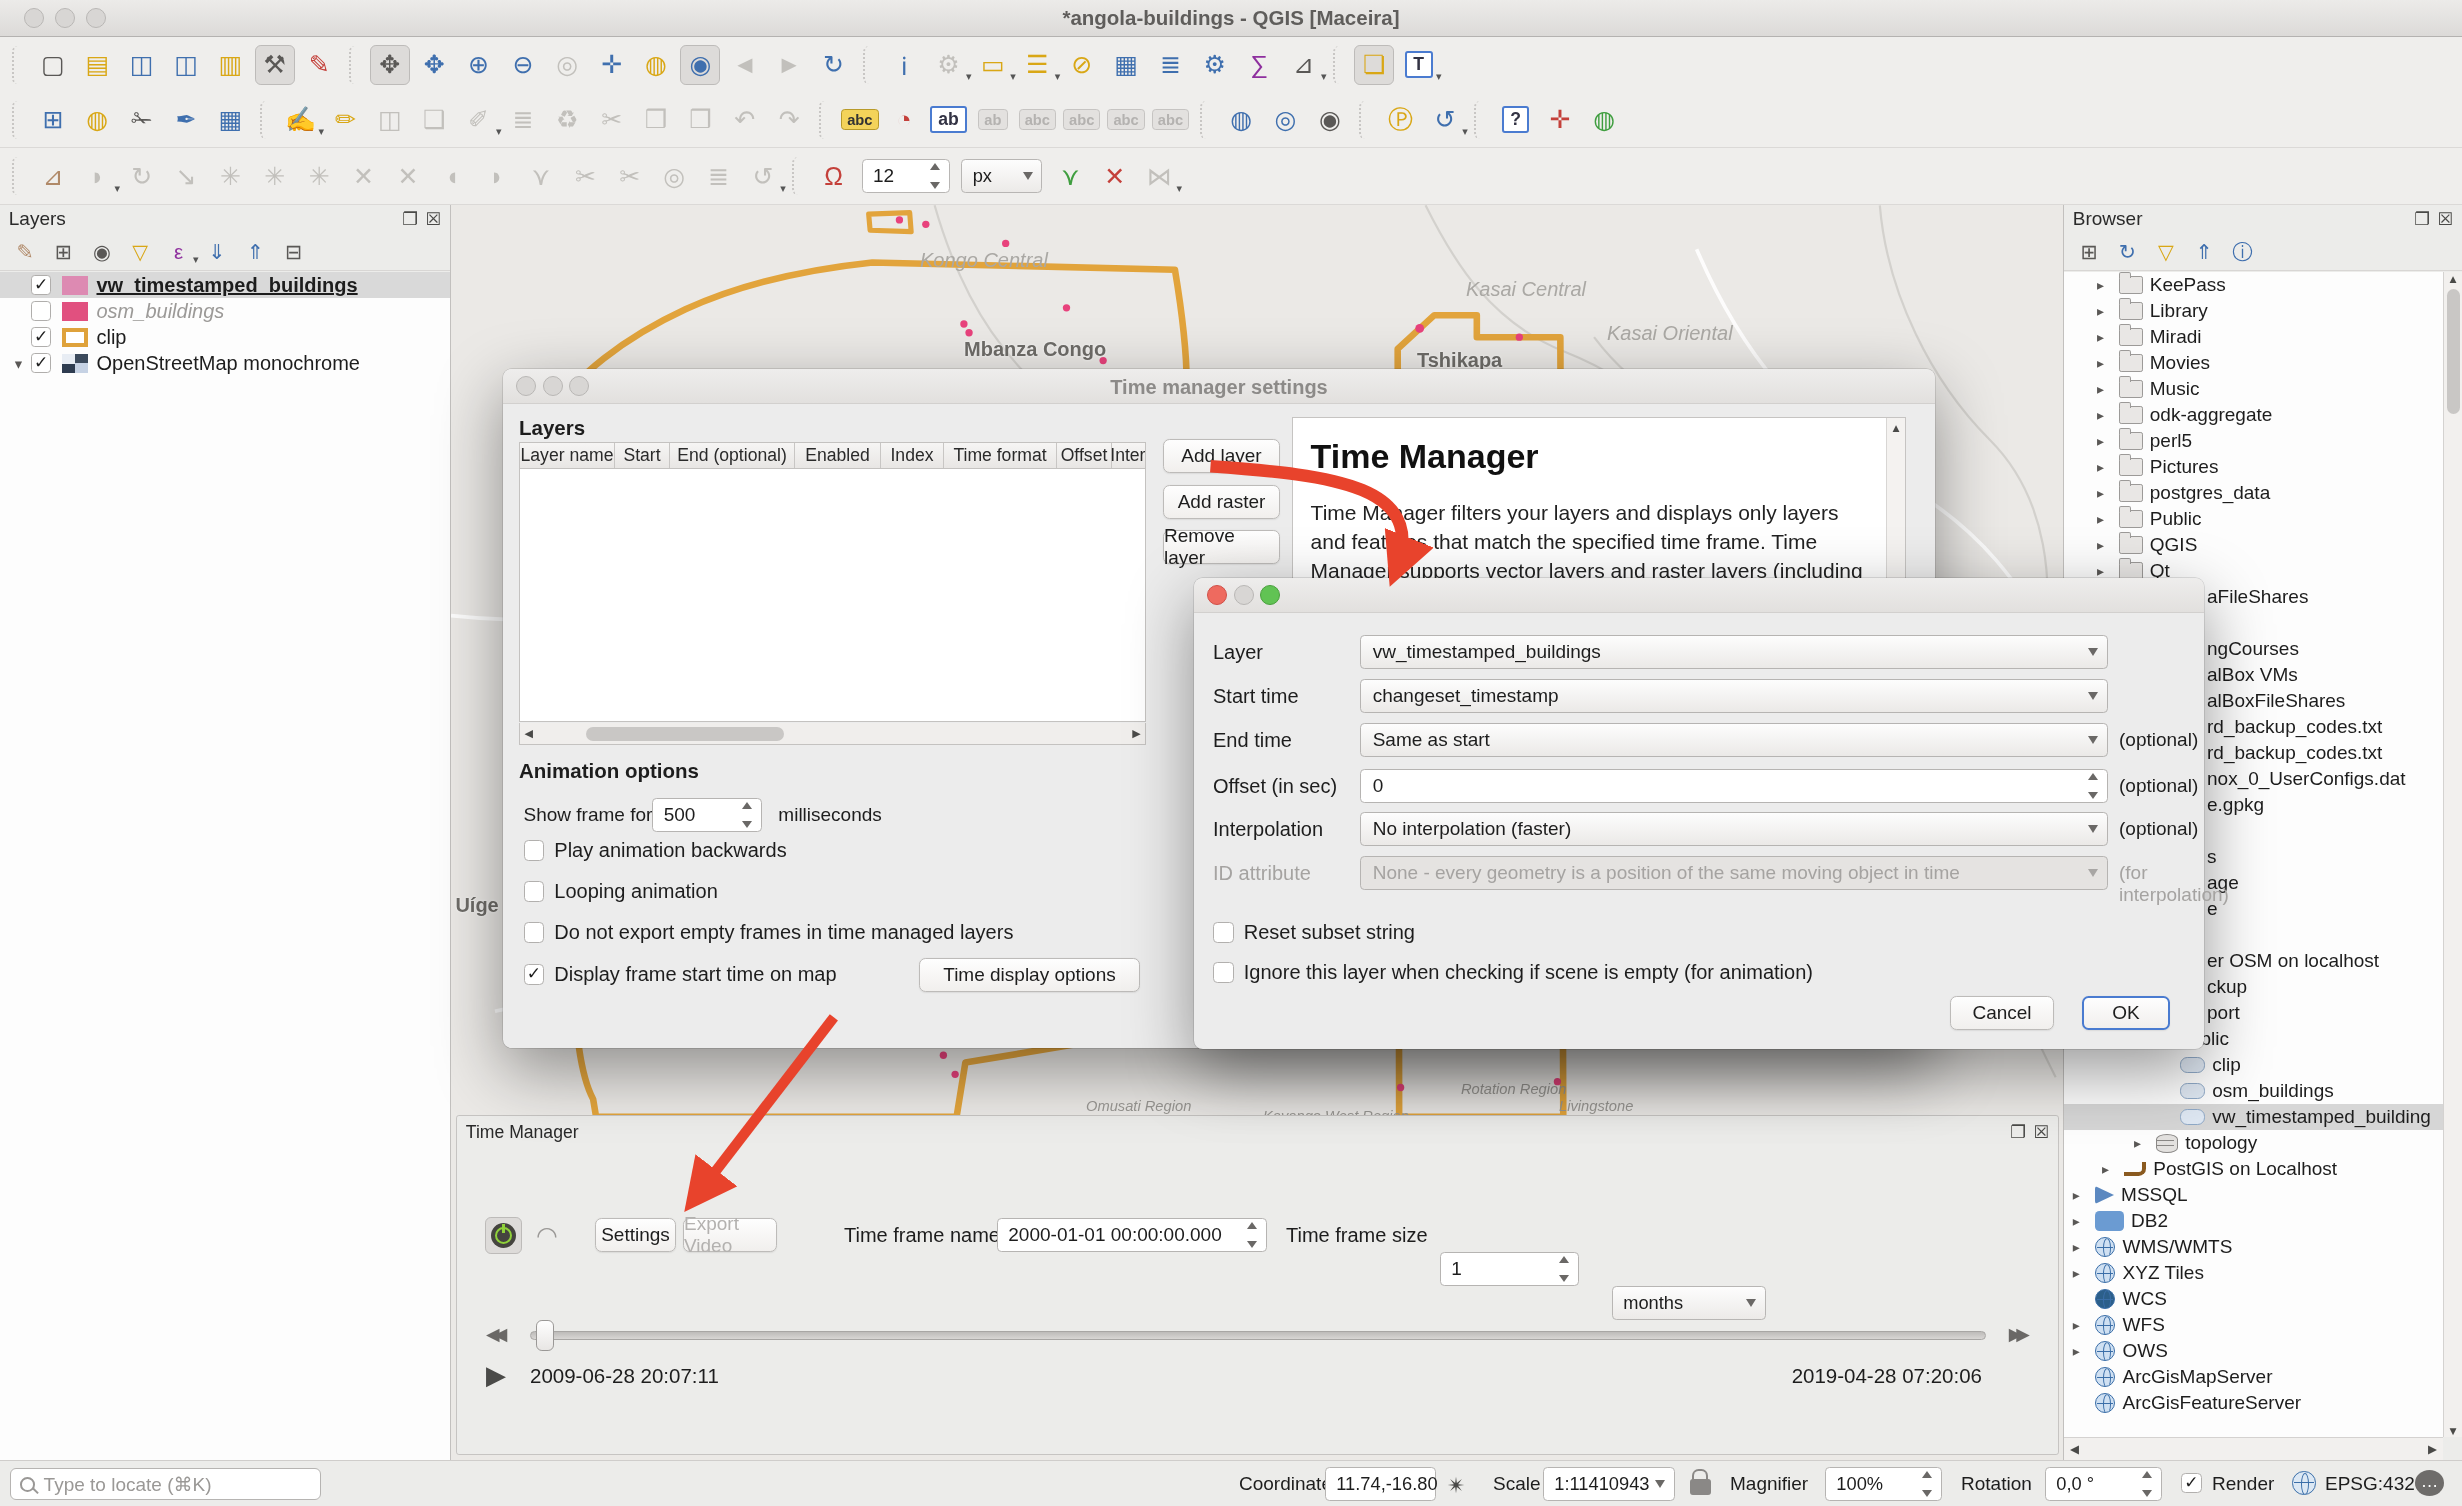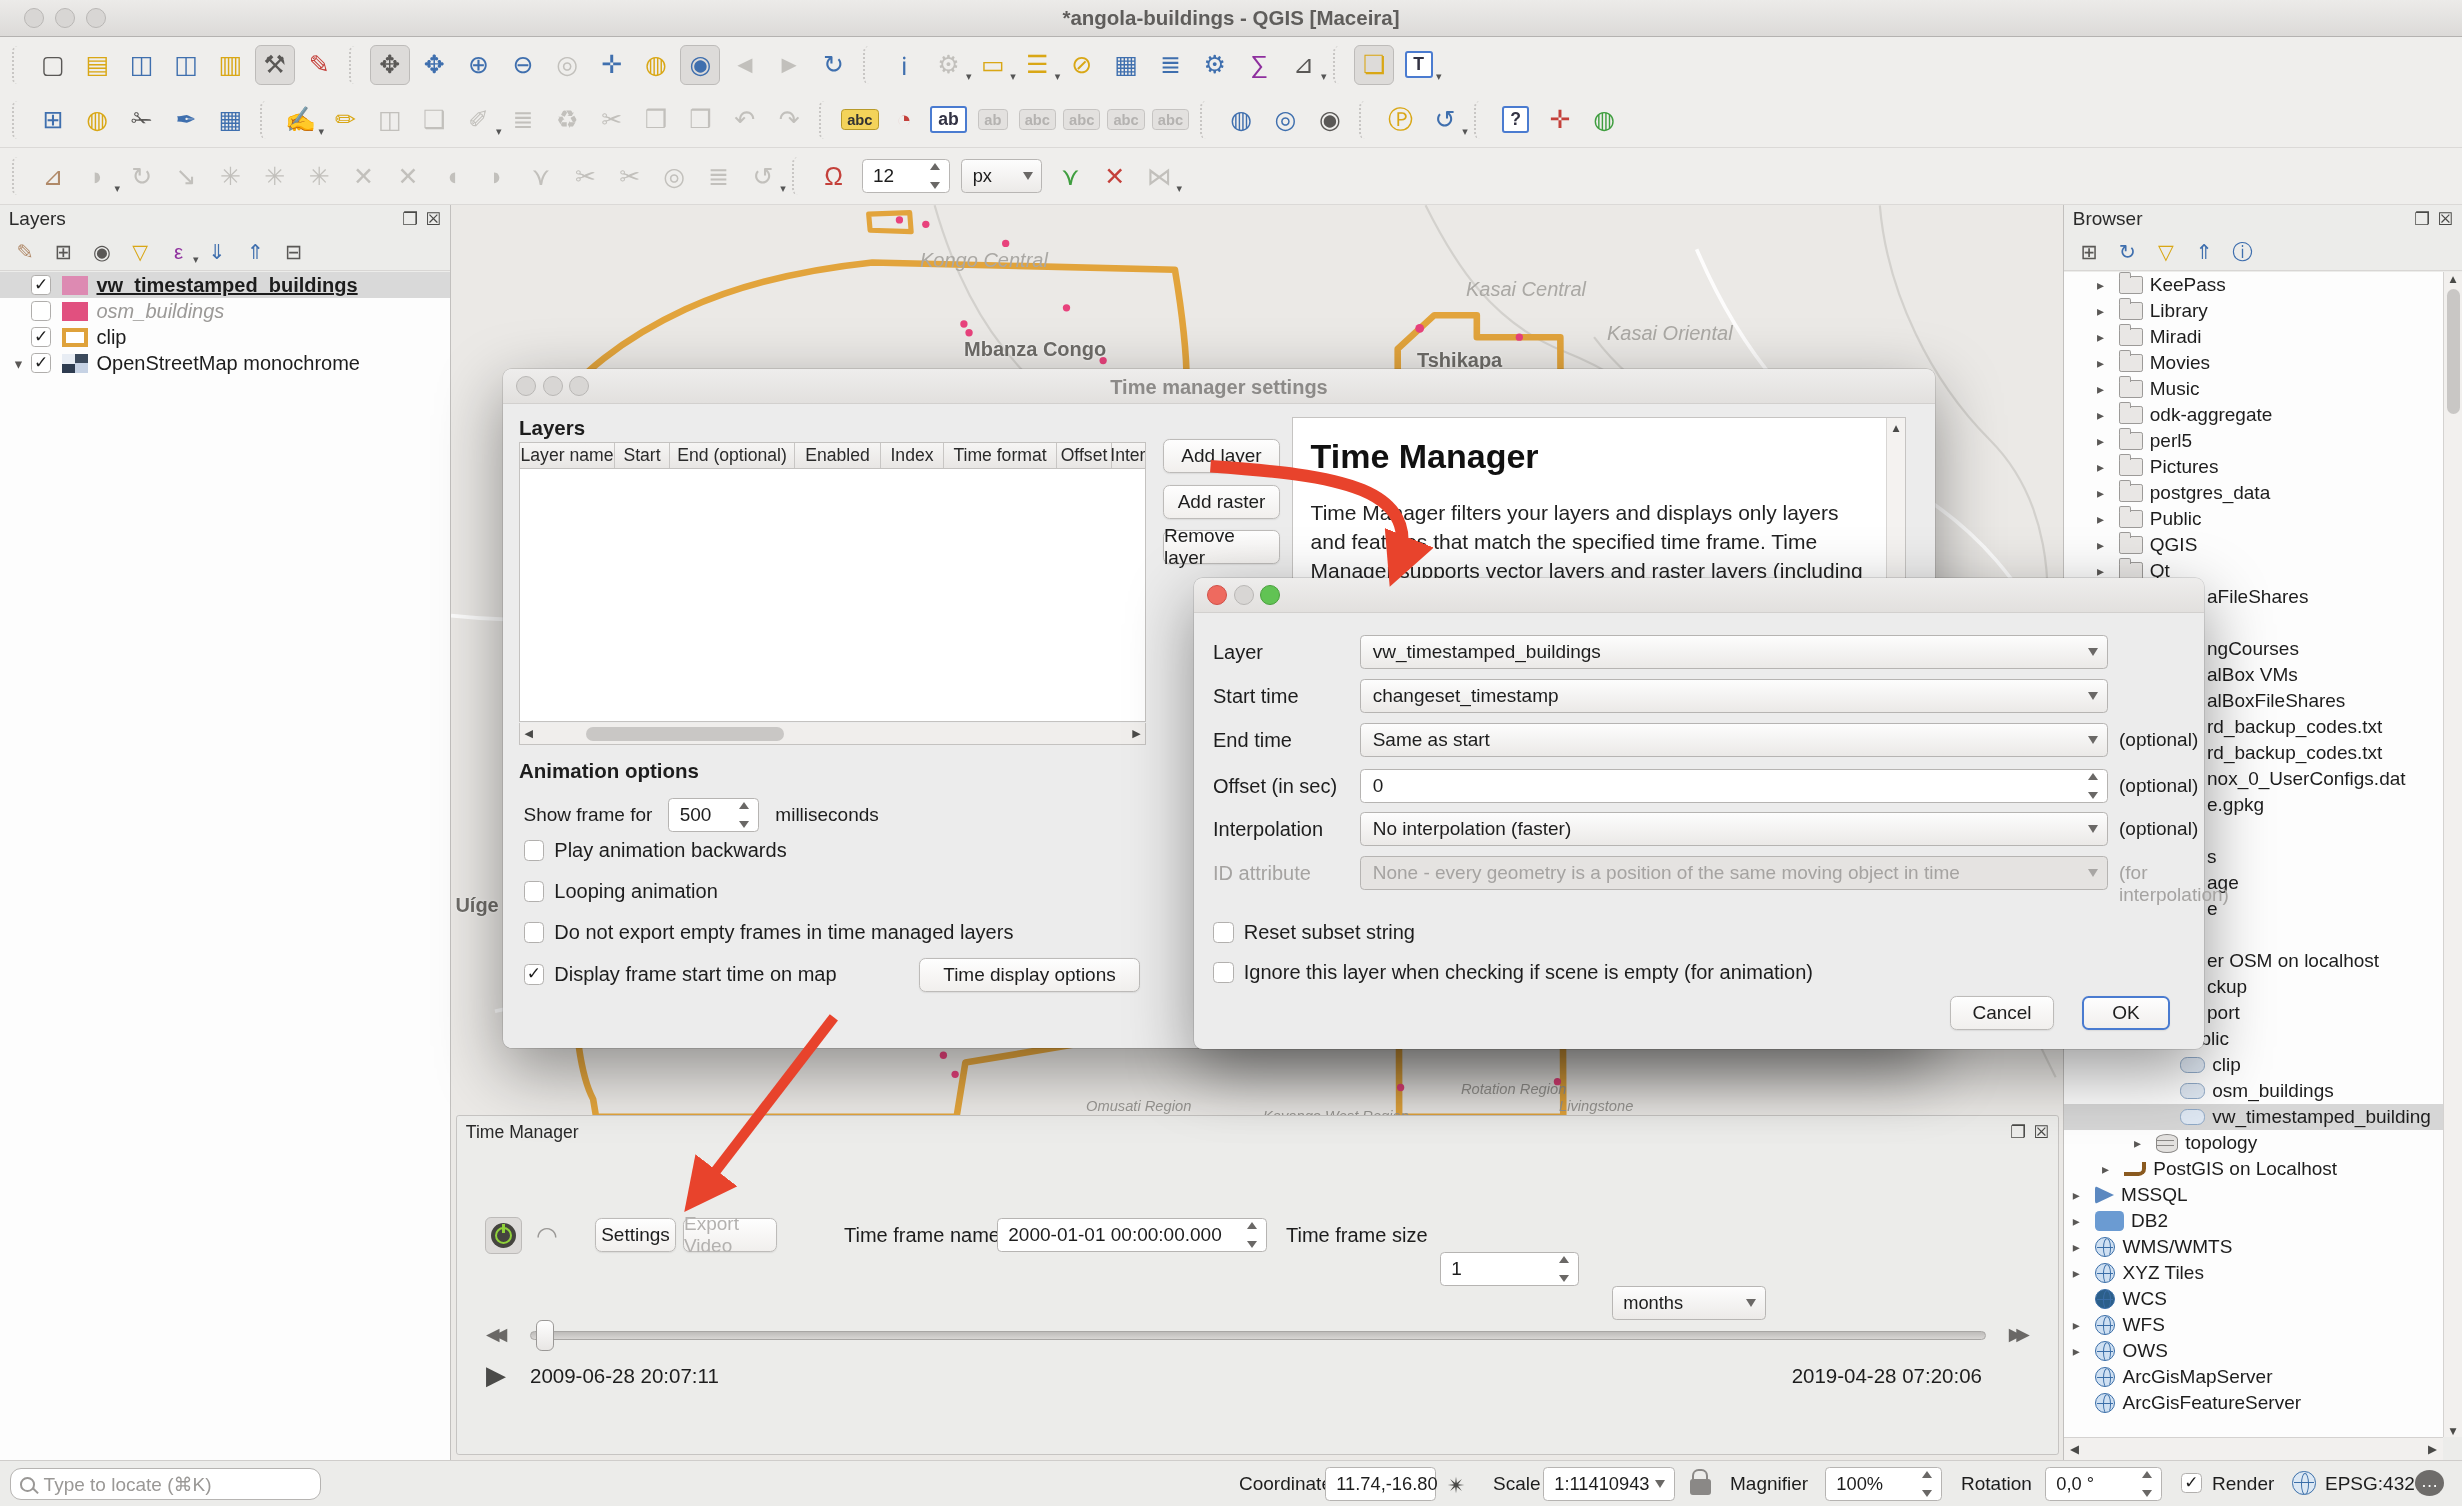--- a/index.html
+++ b/index.html
@@ -141,21 +141,21 @@
 .flabel{position:absolute;top:8.8px;font-size:20px;color:#1d1d1d;white-space:nowrap}
 #tm-slider{position:absolute;left:0;top:202px;width:100%;height:37px}
 #sl-track{position:absolute;left:73px;right:72px;top:13px;height:8.8px;background:linear-gradient(#bdbbb9,#d8d6d4);border:0.7px solid #a8a6a4;border-radius:4.4px}
 #sl-handle{position:absolute;left:79px;top:1.5px;width:17.6px;height:31px;background:linear-gradient(#fefefe,#e8e6e4);border:0.7px solid #9a9896;border-radius:5.9px}
 .seek{position:absolute;top:5.9px;font-size:17.6px;color:#6a6866;letter-spacing:-5.9px}
 #tm-times{position:absolute;left:0;top:242px;width:100%;height:37px}
 #tm-play{position:absolute;left:29px;top:1.5px;font-size:26px;color:#4a4a48}
 .tstamp{position:absolute;top:5.9px;font-size:20.5px;color:#1d1d1d}
 
 #statusbar{left:0;top:1460px;width:2462px;height:47px;background:#ececea;border-top:0.7px solid #cfcdcb;z-index:6}
-#locator{position:absolute;left:10.3px;top:7.3px;width:311px;height:32px;background:#fff;border:0.7px solid #b6b4b2;border-radius:11px;display:flex;align-items:center;padding-left:8.8px}
+#locator{position:absolute;left:10.3px;top:7.3px;width:311px;height:32px;background:#fff;border:0.7px solid #b6b4b2;border-radius:6px;display:flex;align-items:center;padding-left:8.8px}
 .mag{width:14.7px;height:14.7px;border:2.2px solid #9a9896;border-radius:50%;position:relative;flex:none}
 .mag::after{content:"";position:absolute;width:7.3px;height:2.2px;background:#9a9896;transform:rotate(45deg);right:-6.6px;bottom:-2.2px}
 #locator .ph{margin-left:8.8px;color:#9a9896;font-size:19px}
 .slabel{position:absolute;top:11.7px;font-size:19px;color:#1d1d1d}
 .sbox{position:absolute;top:5.9px;height:34px;background:#fff;border:0.7px solid #b6b4b2;border-radius:4.4px;display:flex;align-items:center;padding-left:10.3px;font-size:18.3px}
 .lock{position:absolute;width:20.5px;height:16px;background:#8a8886;border-radius:2.9px}
 .lock::before{content:"";position:absolute;top:-9.5px;left:2.2px;width:11.7px;height:11px;border:2.9px solid #8a8886;border-bottom:none;border-radius:6.6px 6.6px 0 0}
 .cglobe{position:absolute;width:23.5px;height:23.5px;border-radius:50%;border:1.5px solid #3a6ea8;background:#dce8f4;overflow:hidden}
 .cglobe::before{content:"";position:absolute;left:0.7px;right:0.7px;top:9.5px;border-top:1.5px solid #3a6ea8}
 .cglobe::after{content:"";position:absolute;left:8px;top:0.7px;width:5.9px;height:20.5px;border:1.5px solid #3a6ea8;border-radius:50%}
@@ -1034,21 +1034,21 @@
       <div class="mbtn">Remove layer</div>
     </div>
   <div id="tms-help">
     <h1>Time Manager</h1>
     <p>Time Manager filters your layers and displays only layers and features that match the specified time frame. Time Manager supports vector layers and raster layers (including WMS-T).</p>
     <div class="vsb"><span>▲</span></div>
   </div>
   <div id="anim-sec" class="seclabel">Animation options</div>
   <div id="frame-row">
     <span>Show frame for</span>
-    <div class="spinbox" style="width:91px;margin-left:16px">
+    <div class="spinbox" style="width:110px;margin-left:0">
       <span>500</span>
       <span class="spincol">
           <i class="up"></i>
           <i class="dn"></i>
         </span>
     </div>
     <span style="margin-left:16px">milliseconds</span>
   </div>
   <div id="anim-checks">
 

